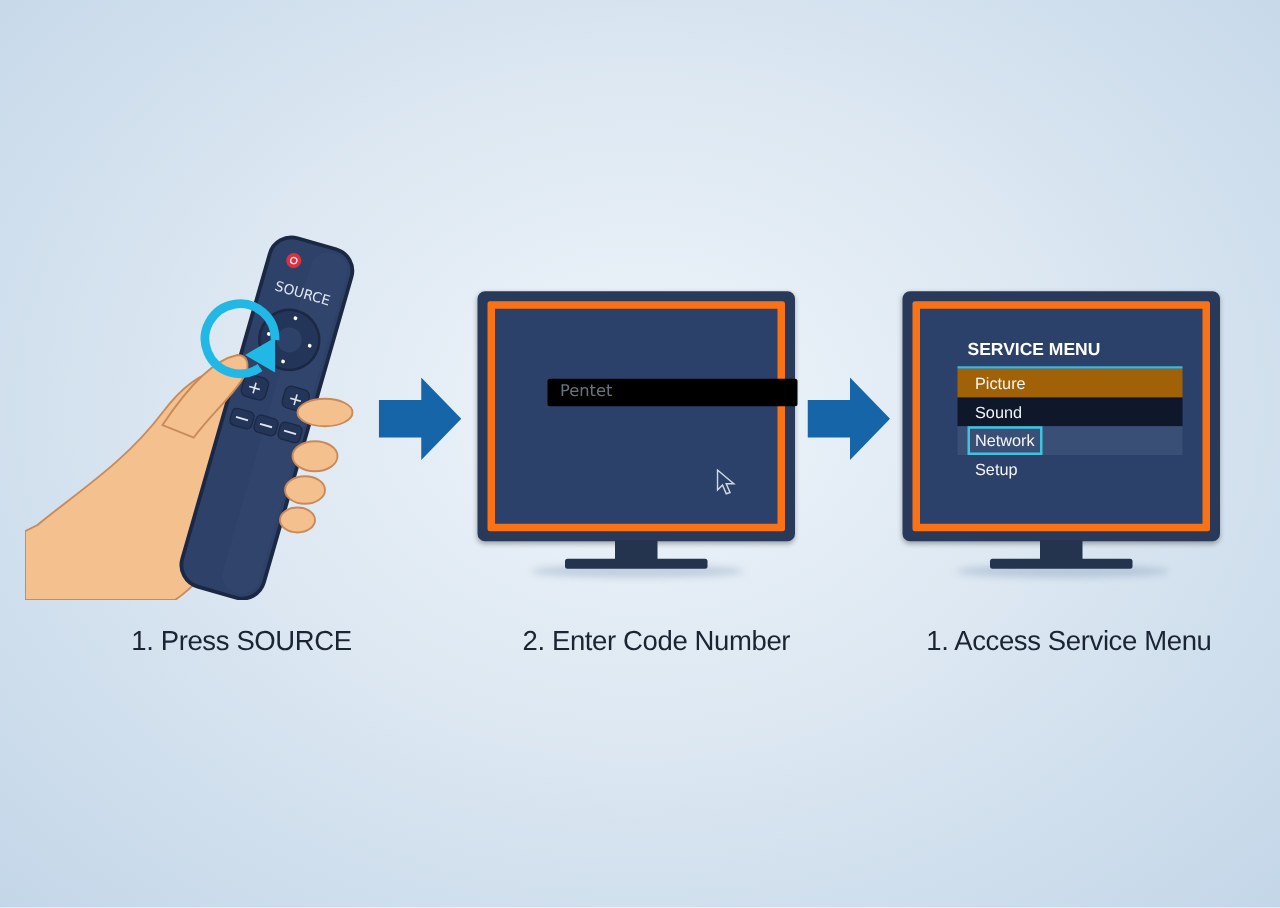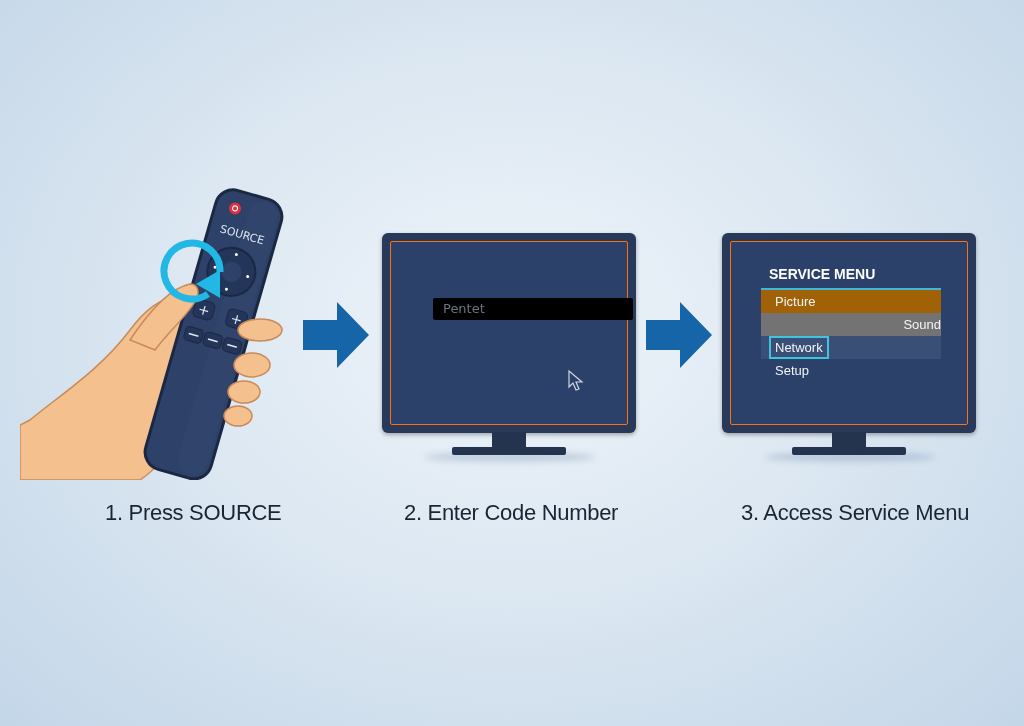--- a/index.html
+++ b/index.html
@@ -4,36 +4,36 @@
 <style>
   html,body{margin:0;padding:0;}
   body{width:1024px;height:726px;overflow:hidden;position:relative;
     background:radial-gradient(ellipse at 50% 45%, #eef4fa 0%, #dde8f2 45%, #c3d6e8 100%);
     font-family:"DejaVu Sans", sans-serif;}
   .abs{position:absolute;}
   .arrow{position:absolute;width:66px;height:66px;}
   .monitor{position:absolute;width:254px;height:200px;background:#28395a;border-radius:6px;
     box-shadow:0 2px 4px rgba(0,0,0,0.3);}
   .screen{position:absolute;left:8px;top:8px;right:8px;bottom:8px;background:#2b416a;border-radius:2px;
-    border:1px solid #f97316;}
+    border:6px solid #f97316;}
   .neck{position:absolute;width:34px;height:16px;background:#24344f;}
   .base{position:absolute;width:114px;height:8px;background:#24344f;border-radius:2px;}
   .shadow{position:absolute;width:170px;height:10px;border-radius:50%;background:rgba(80,110,150,0.25);filter:blur(3px);}
   .caption{position:absolute;top:500px;font-family:"Liberation Sans",sans-serif;font-weight:normal;
     font-size:22px;color:#1a2433;letter-spacing:-0.3px;margin-left:15px;}
   .codebox{position:absolute;left:42px;top:56px;width:200px;height:22px;background:#000000;border-radius:2px;
     font-family:"DejaVu Sans",sans-serif;font-size:13px;color:#6a7280;line-height:22px;padding-left:10px;box-sizing:border-box;}
   .code{position:absolute;left:0;right:0;top:82px;text-align:center;font-family:"DejaVu Sans",sans-serif;
     font-size:46px;font-weight:bold;color:#20bde8;letter-spacing:2px;}
   .menu-title{position:absolute;left:38px;top:24px;font-family:"Liberation Sans",sans-serif;font-weight:bold;
     font-size:14px;color:#ffffff;}
   .menu-list{position:absolute;left:30px;top:46px;width:180px;border-top:2px solid #3fb8d8;}
   .menu-item{height:23px;line-height:23px;padding-left:14px;font-family:"Liberation Sans",sans-serif;font-size:13px;color:#f2f5f8;}
   .mi0{background:#a16207;}
-  .mi1{background:#737373;text-align:right;}
+  .mi1{background:#0f172a;}
   .mi2{background:transparent;}
   .mi3{background:#3a4f75;}
   .net{display:inline-block;border:2px solid #3fc3df;padding:0 4px;line-height:19px;margin-left:-6px;}
 </style>
 </head>
 <body>
 
 <div class="abs" style="left:20px;top:180px;width:280px;height:300px;">
   <svg width="280" height="300" viewBox="0 0 280 300">
 
@@ -111,14 +111,14 @@
       <div class="menu-item mi1">Sound</div>
       <div class="menu-item mi3"><span class="net">Network</span></div>
       <div class="menu-item mi2">Setup</div>
     </div>
   </div>
 </div>
 <div class="neck" style="left:832px;top:432px;"></div>
 <div class="base" style="left:792px;top:447px;"></div>
 
 <div class="caption" style="left:90px;">1. Press SOURCE</div>
-<div class="caption" style="left:389px;">2. Enter Code Number</div>
-<div class="caption" style="left:726px;">3. Access Service Menu</div>
+<div class="caption" style="left:403px;">2. Enter Code Number</div>
+<div class="caption" style="left:726px;">1. Access Service Menu</div>
 
 </body></html>

